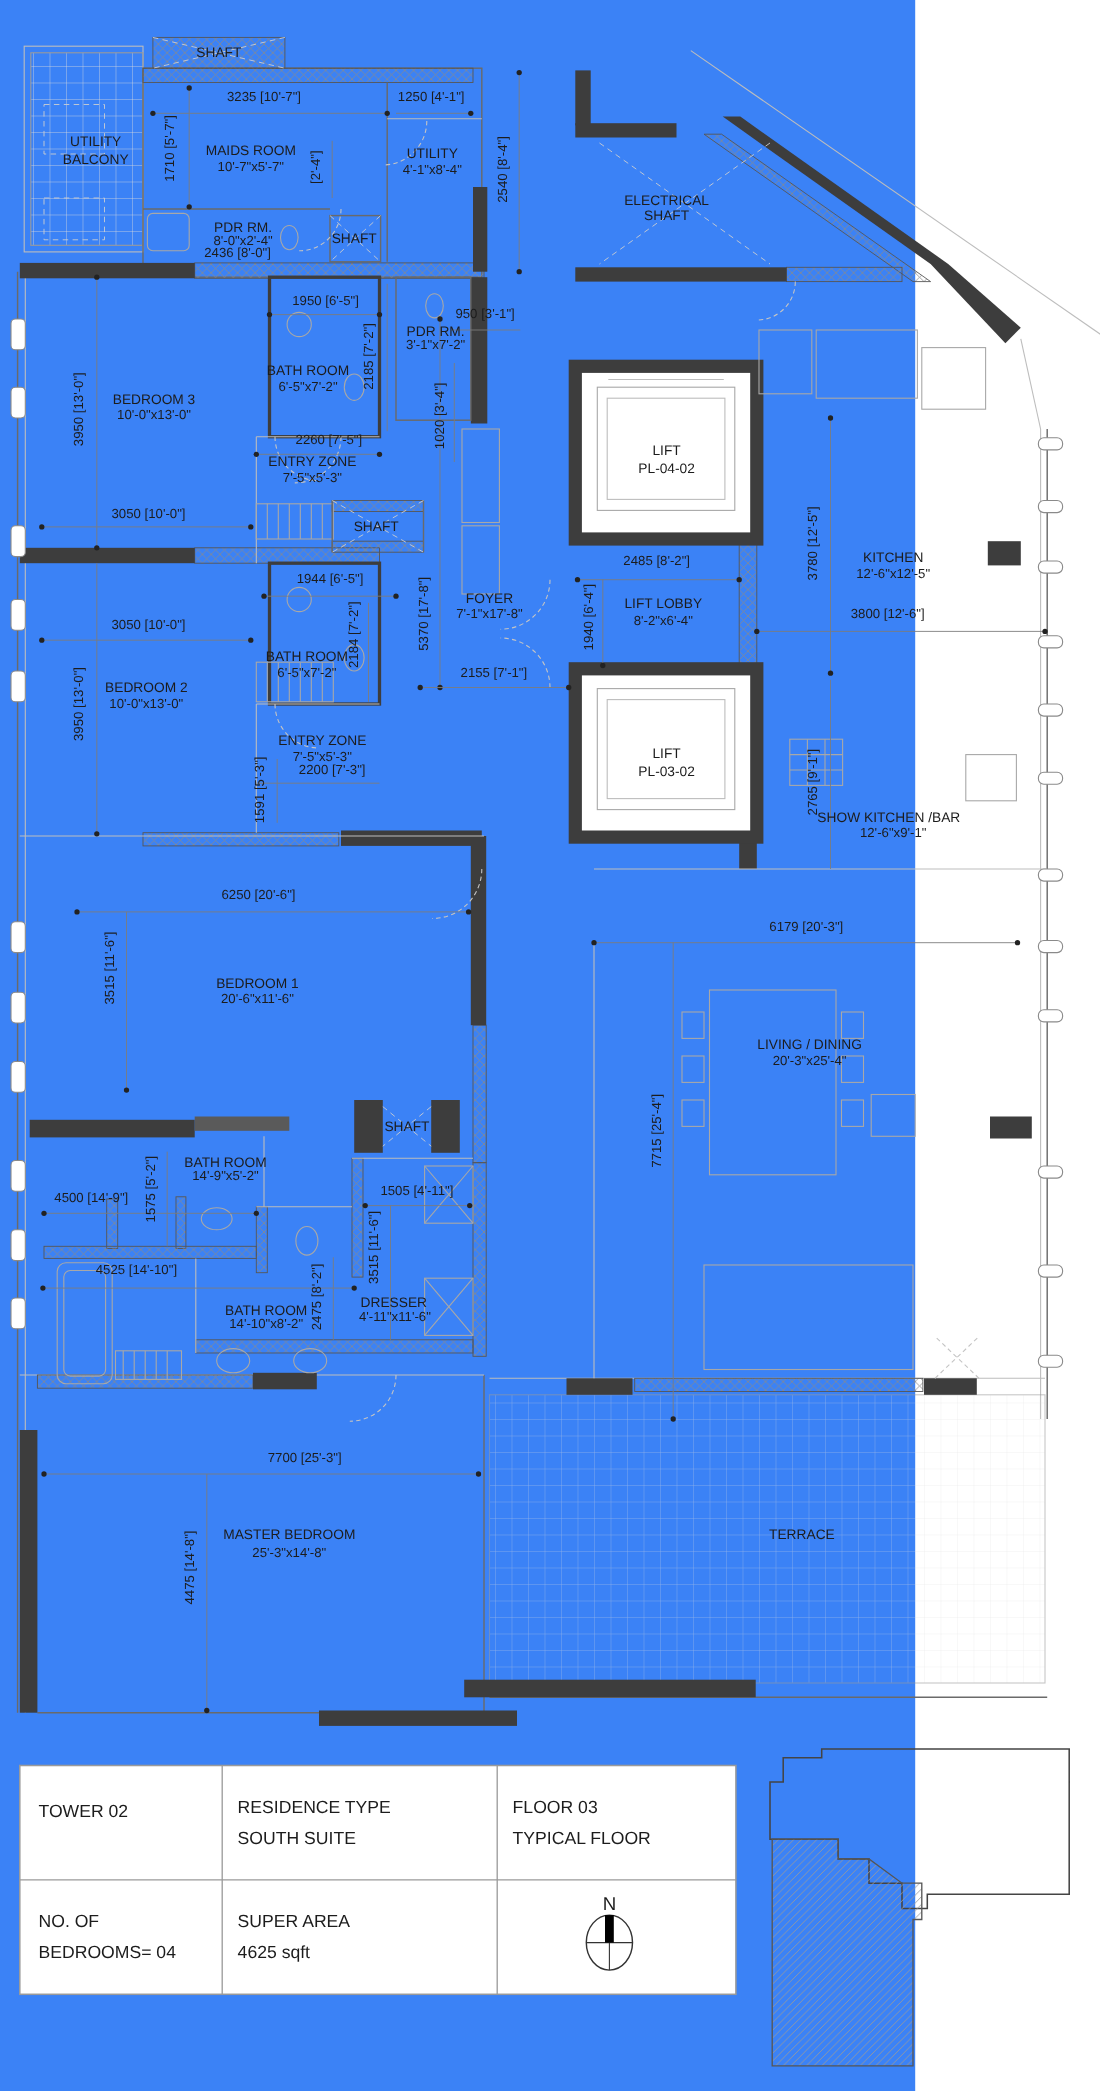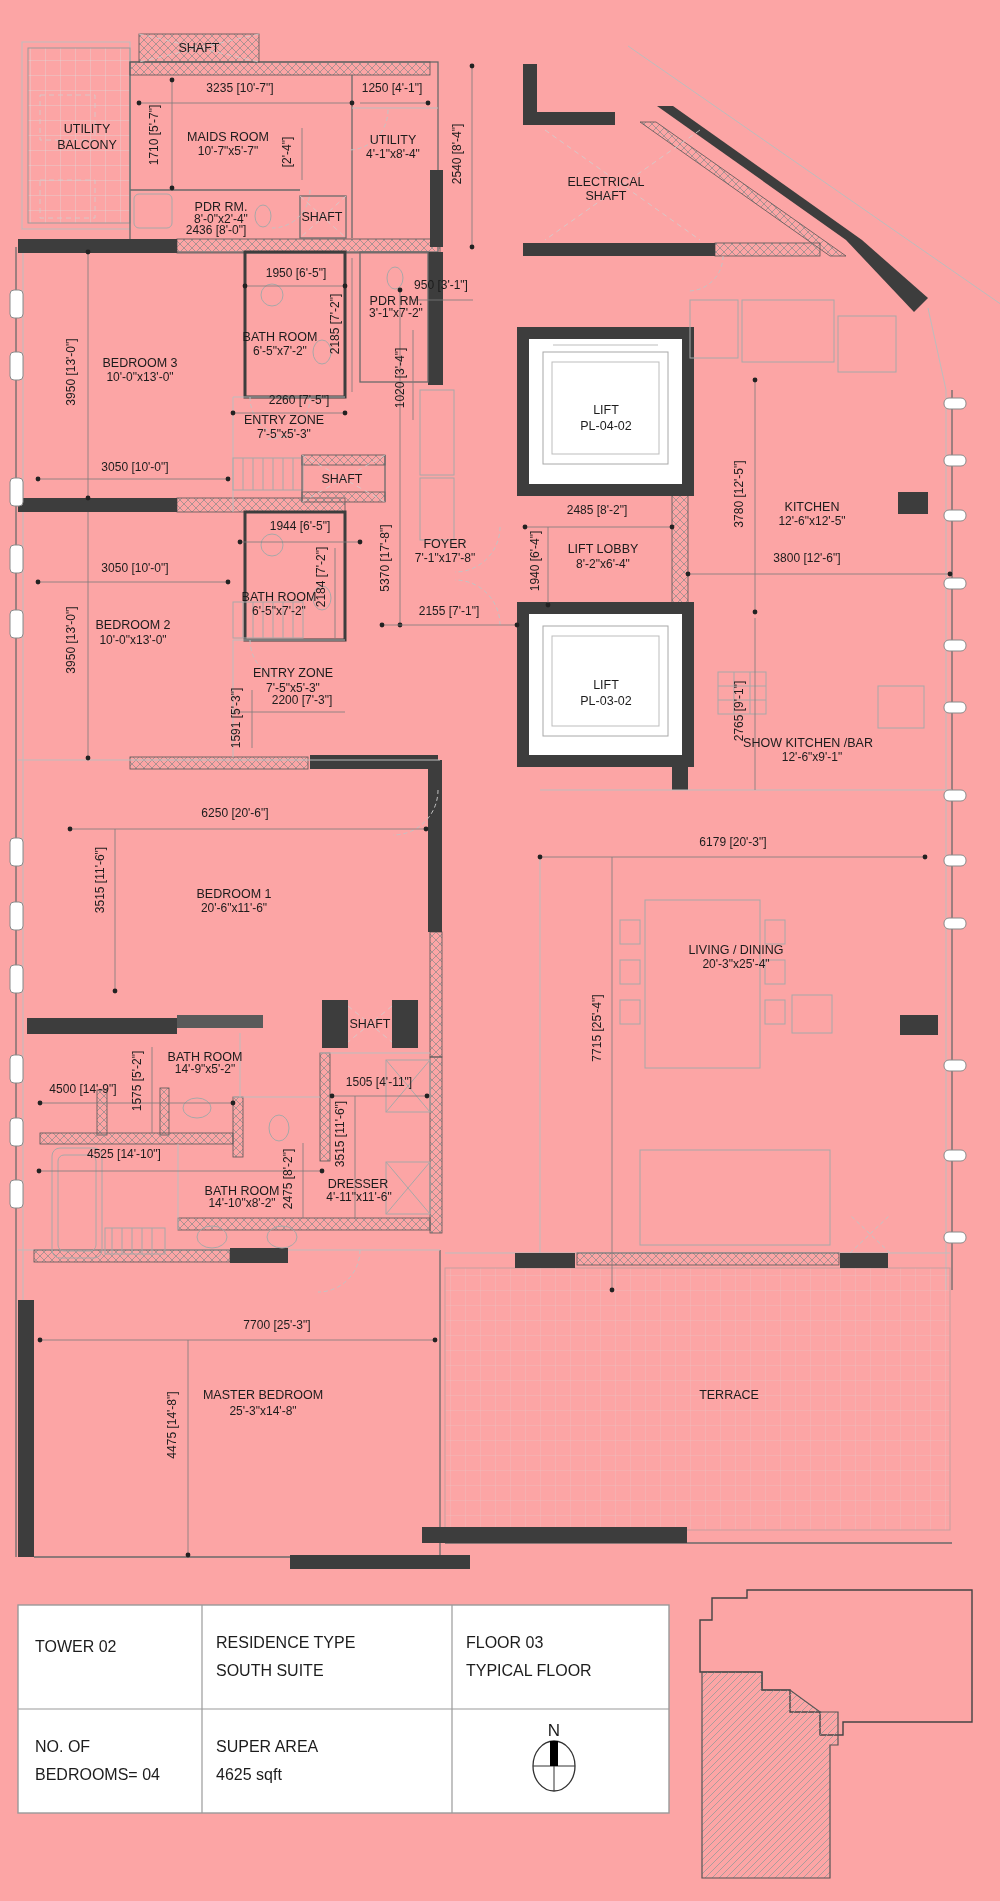--- a/index.html
+++ b/index.html
@@ -1,16 +1,16 @@
 <!DOCTYPE html>
 <html><head>
 <meta charset="utf-8">
 <style>
   html,body{margin:0;padding:0;background:#ffffff;}
-  #page{position:relative;width:1000px;height:1901px;background:#fca5a5;}
+  #page{position:relative;width:832px;height:1901px;background:#3b82f6;}
   text{font-family:"Liberation Sans",sans-serif;fill:#1c1c1c;}
   .rl{font-size:12.5px;text-anchor:middle;}
   .sz{font-size:12px;text-anchor:middle;}
   .dm{font-size:12px;text-anchor:middle;}
   .tb{font-size:16px;}
   .tn{font-size:17px;text-anchor:middle;}
   .wall{fill:#3d3d3d;stroke:none;}
   .wall2{fill:#5a5a5a;stroke:none;}
   .hx{fill:url(#xh);stroke:#555;stroke-width:.8;}
   .ln{stroke:#6a6a6a;stroke-width:1.3;fill:none;}

